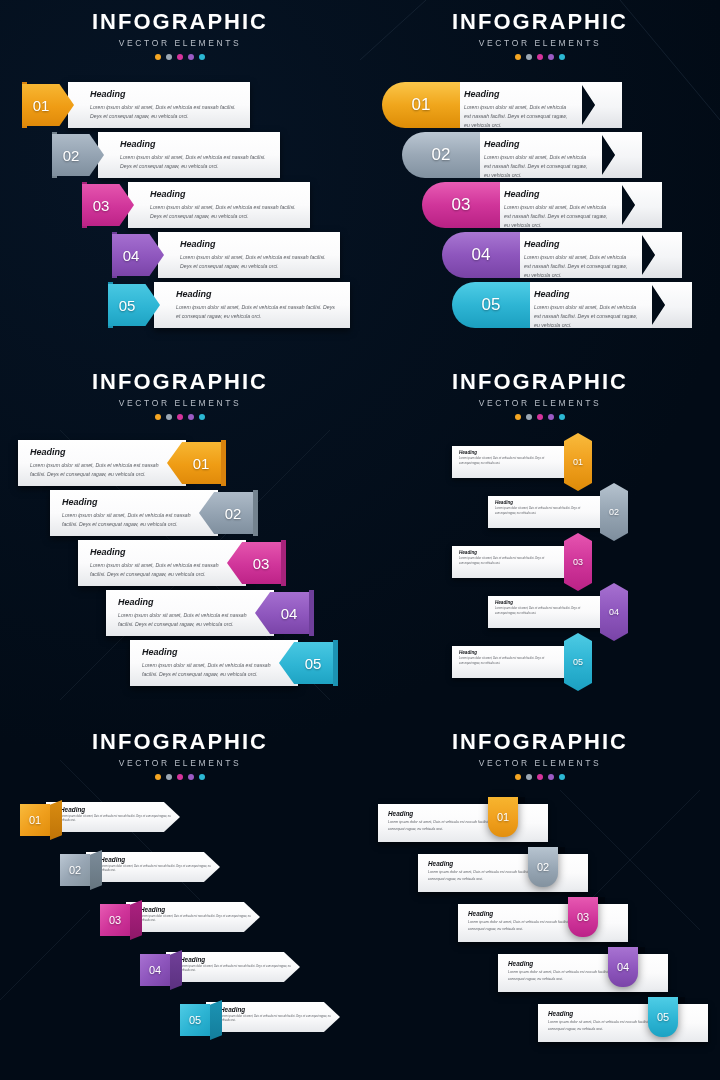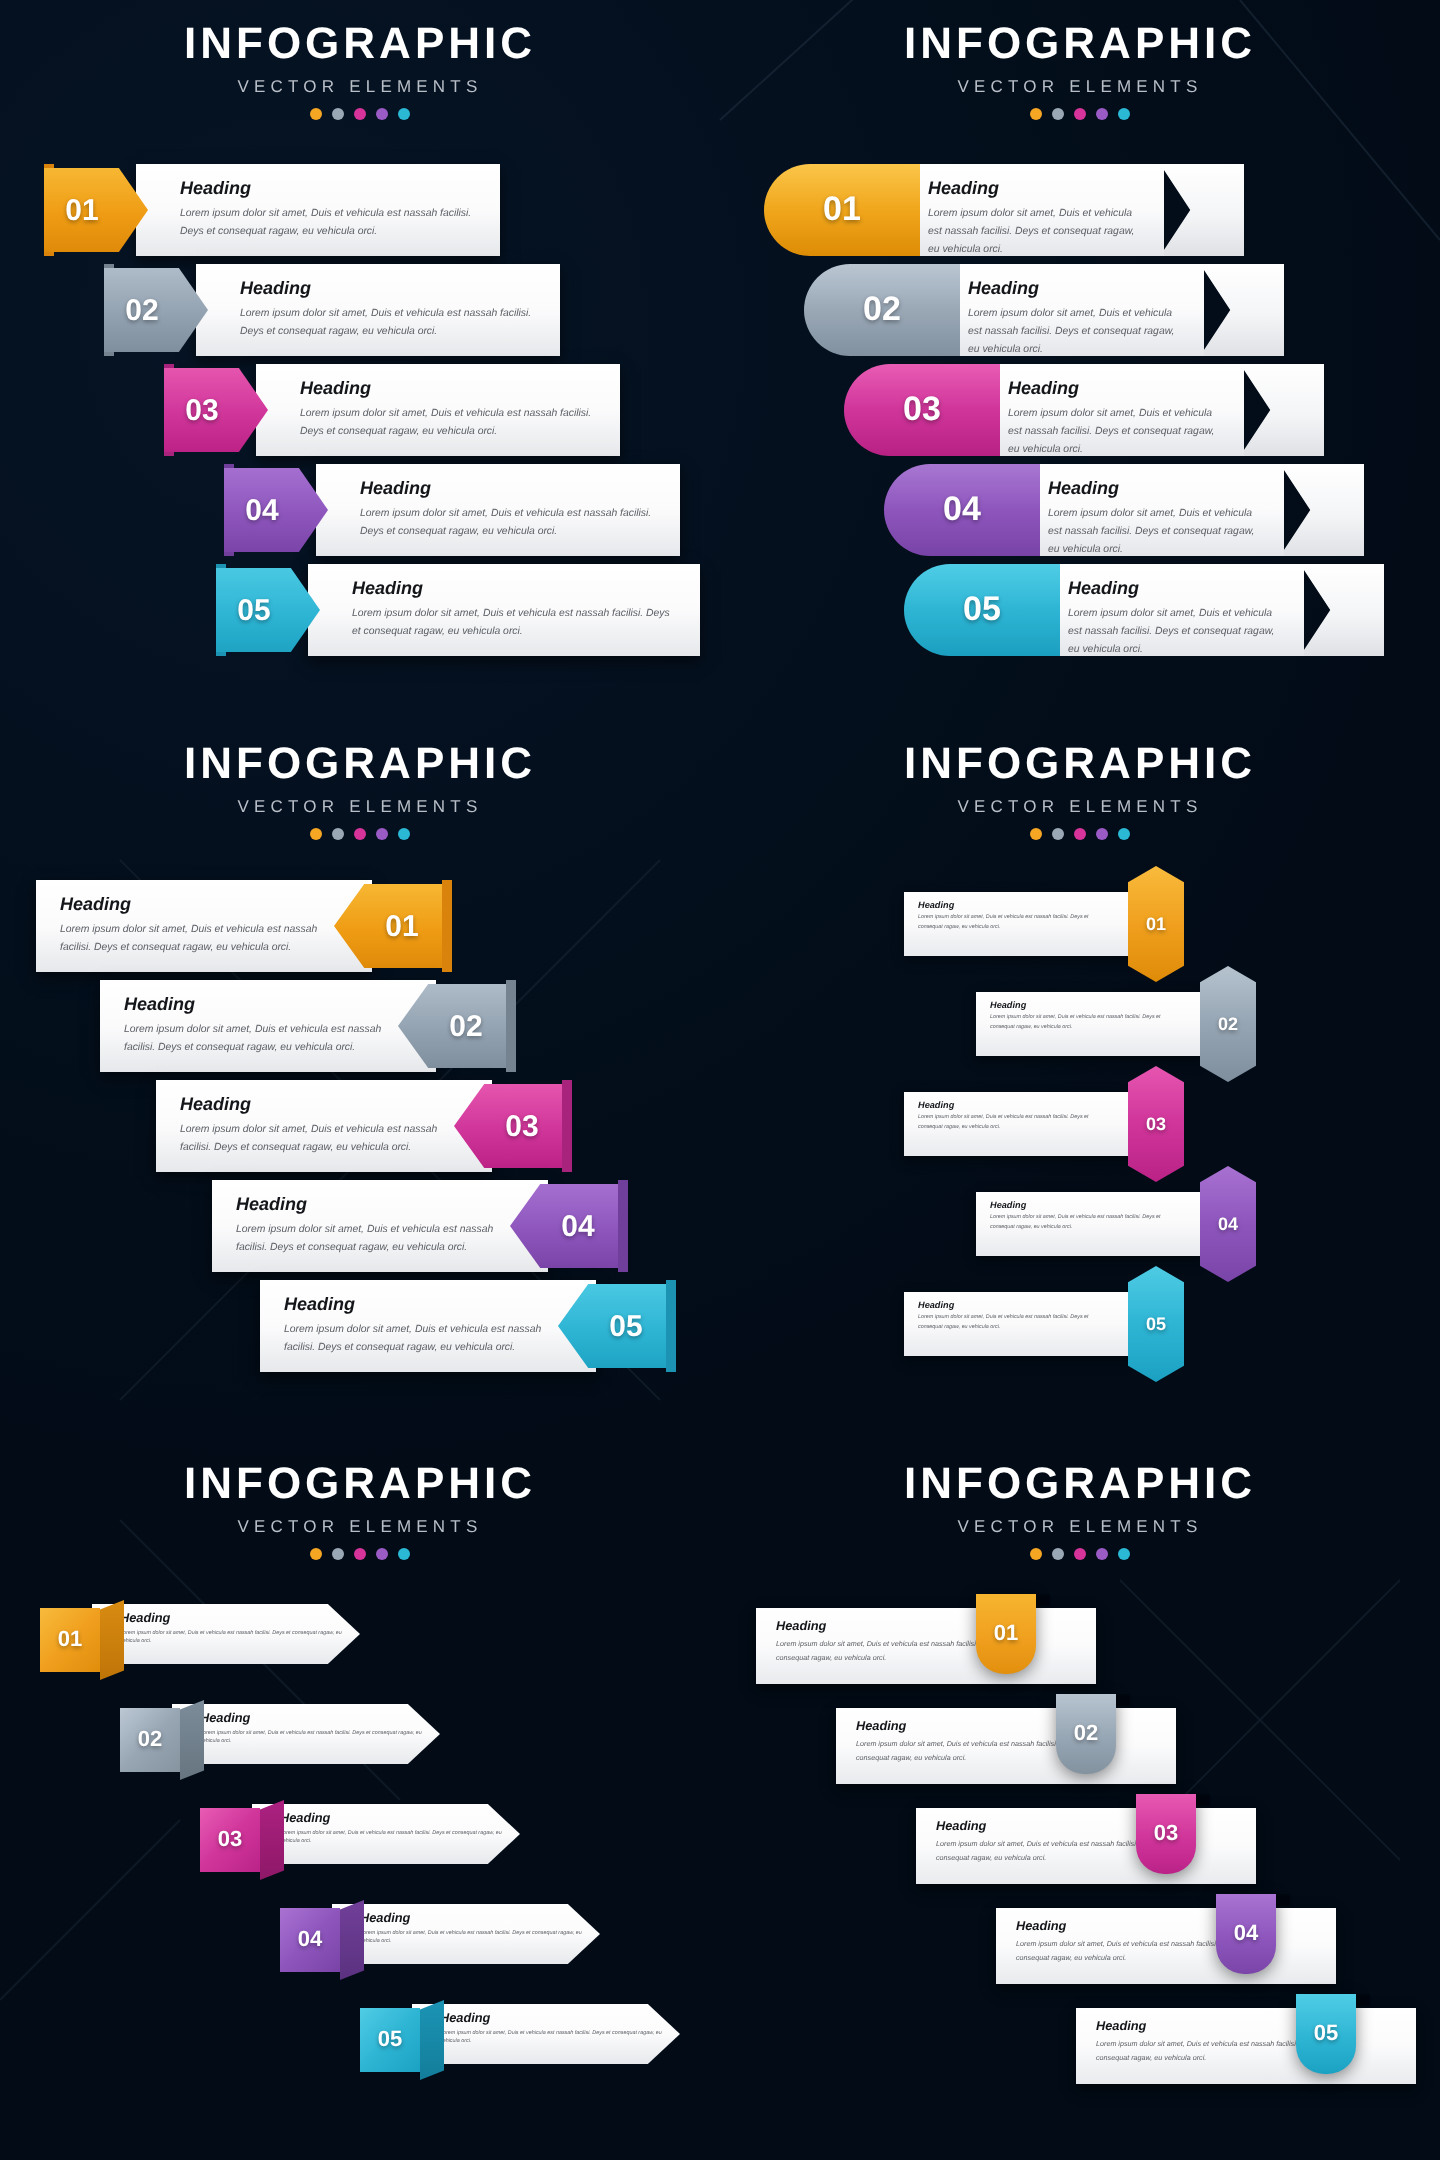--- a/index.html
+++ b/index.html
@@ -37,21 +37,21 @@
   .dots { margin-top: 6px; display: flex; justify-content: center; gap: 5px; }
   .dots i { width: 6px; height: 6px; border-radius: 50%; display: block; }
 
   
   .hd  { font-size: 9px; font-weight: 700; font-style: italic; color: #14161a; line-height: 1; }
   .bd  { font-size: 5.2px; font-style: italic; color: #5d6066; line-height: 1.75; margin-top: 4px; }
   .hd-s { font-size: 6.4px; }
   .bd-s { font-size: 3.6px; line-height: 1.7; margin-top: 2px; }
   .hd-xs { font-size: 4.6px; }
   .bd-xs { font-size: 2.7px; line-height: 1.65; margin-top: 1.5px; }
-  .num { color: #fff; font-weight: 700; font-style: normal;
+  .num { color: #fff; font-weight: 400; font-style: normal;
          display:flex; align-items:center; justify-content:center;
          text-shadow: 0 1px 2px rgba(0,0,0,.35); }
 
   
   .r1 { position: absolute; height: 46px; }
   .r1 .tab {
     position:absolute; left:0; top:2px; width:52px; height:42px;
     clip-path: polygon(0 0, 72% 0, 100% 50%, 72% 100%, 0 100%);
     display:flex; align-items:center; justify-content:flex-start;
   }

